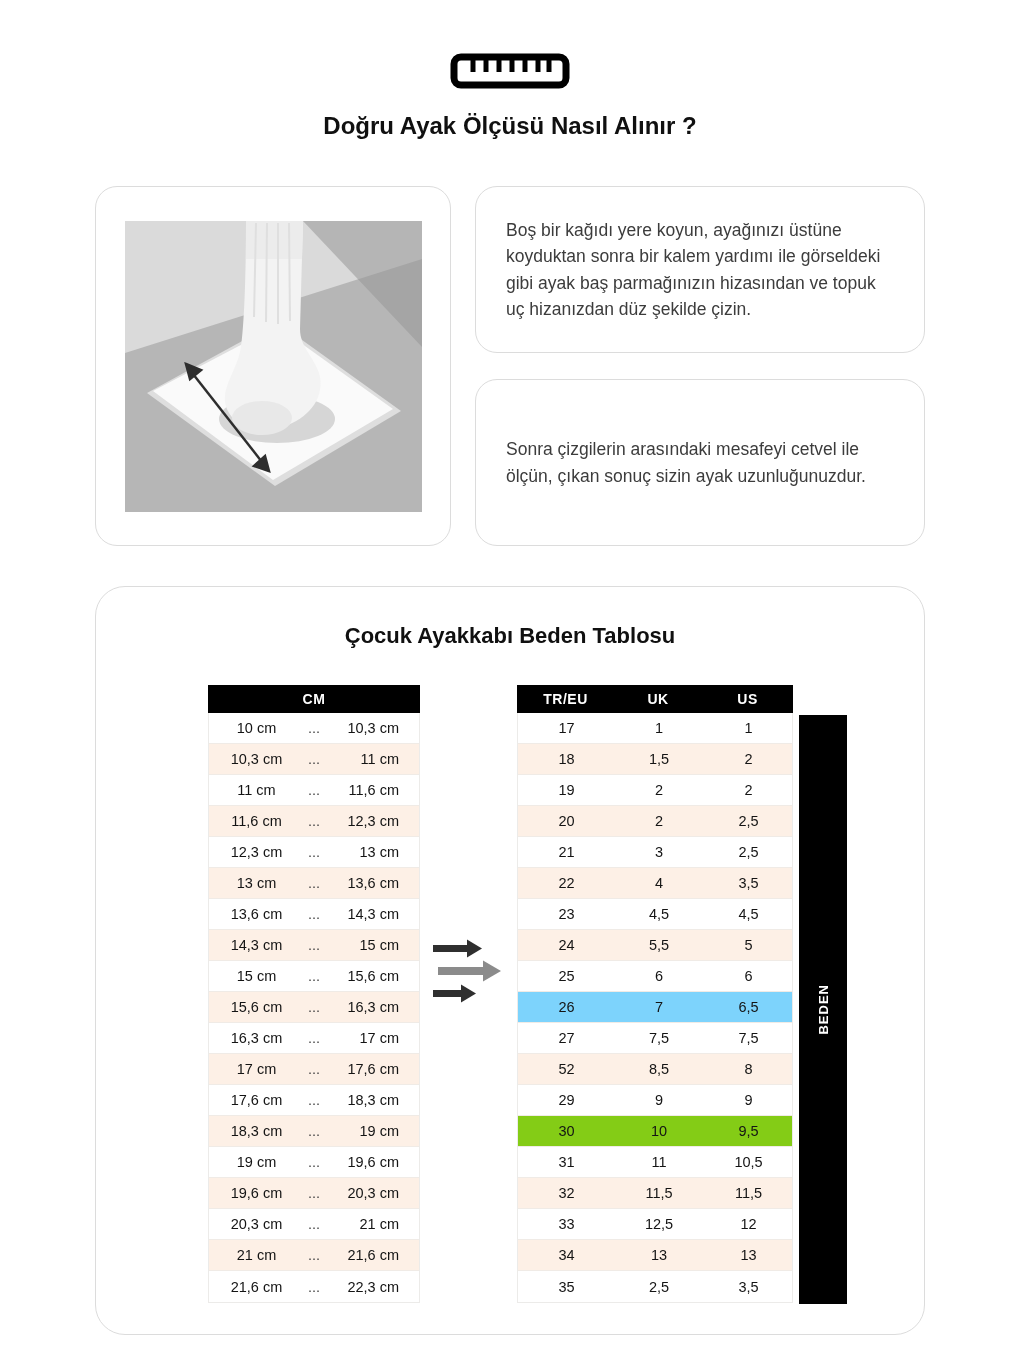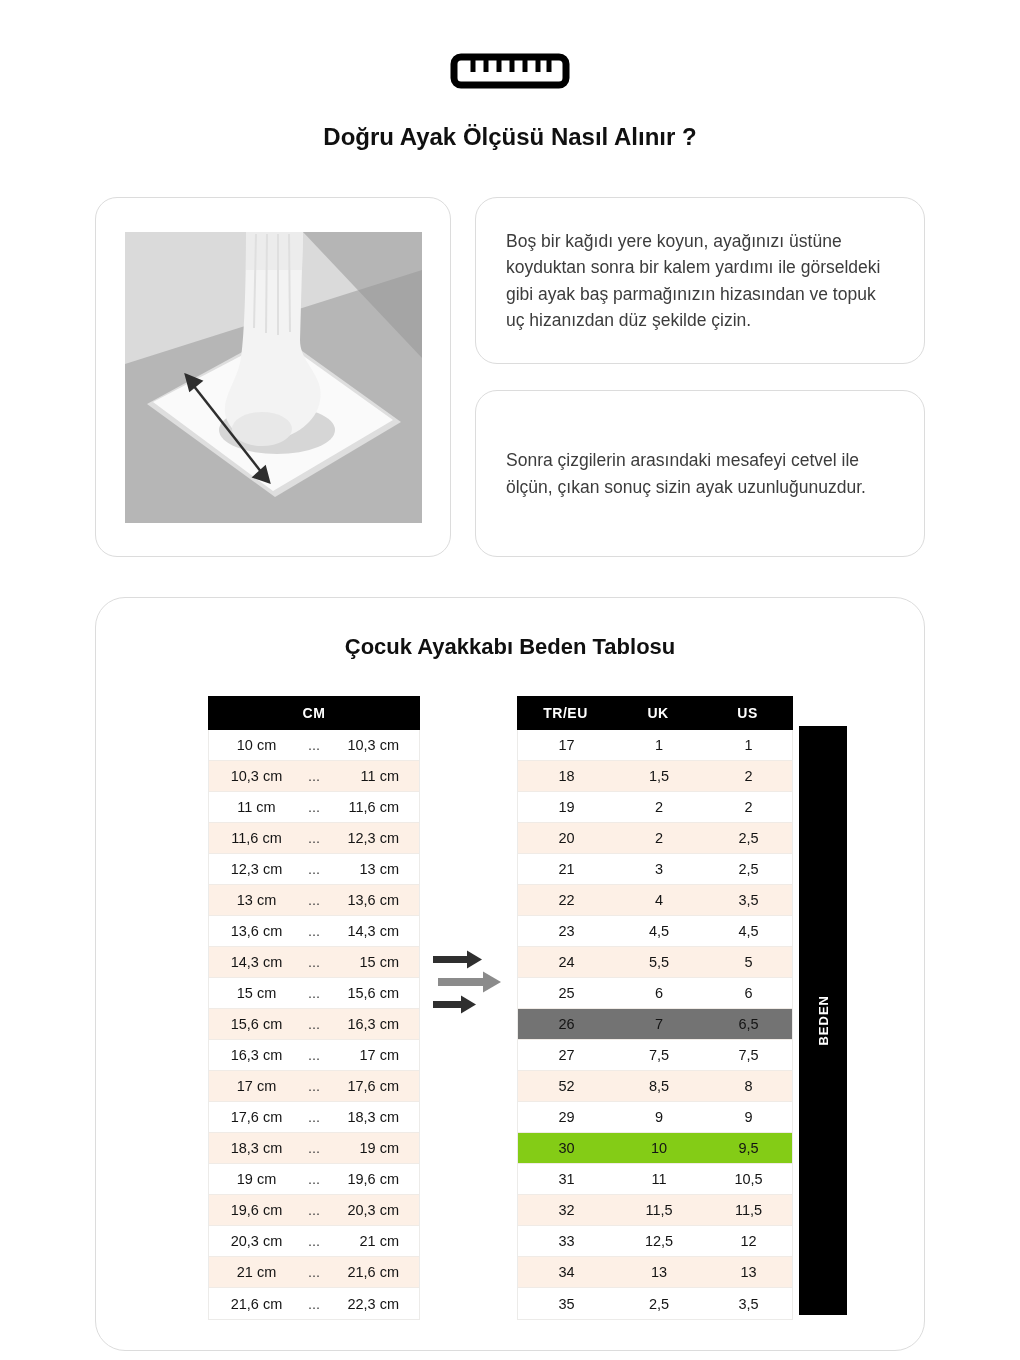--- a/index.html
+++ b/index.html
@@ -2,21 +2,21 @@
 <html><head>
 <meta charset="utf-8">
 <style>
   * { margin:0; padding:0; box-sizing:border-box; }
   html,body { background:#ffffff; }
   body {
     width:1020px; height:1360px; position:relative; overflow:hidden;
     font-family:"Liberation Sans", sans-serif; color:#1f1f1f;
   }
   .ruler-wrap { display:flex; justify-content:center; padding-top:50px; }
-  .page-title { text-align:center; font-size:24px; font-weight:bold; color:#101010; margin-top:27px; }
+  .page-title { text-align:center; font-size:24px; font-weight:bold; color:#101010; margin-top:16px; }
 
   .top-section { display:flex; gap:24px; margin:46px 95px 0 95px; }
   .photo-card {
     width:356px; height:360px; border:1px solid #dcdcdc; border-radius:22px;
     display:flex; align-items:center; justify-content:center; flex:none;
   }
   .photo { width:297px; height:291px; display:block; }
   .steps { flex:1; display:flex; flex-direction:column; gap:26px; }
   .step-card {
     border:1px solid #dcdcdc; border-radius:22px; flex:1;
@@ -26,21 +26,21 @@
 
   .chart-card {
     margin:40px 95px 0 95px; border:1px solid #dcdcdc; border-radius:30px;
     padding:36px 0 30px 0;
   }
   .chart-title { text-align:center; font-size:22px; font-weight:bold; color:#101010; }
 
   .tables-row { display:flex; align-items:flex-start; margin-top:36px; padding-left:112px; }
 
   .thead {
-    background:#000; color:#fff; height:34px; display:flex; align-items:center;
+    background:#000; color:#fff; height:28px; display:flex; align-items:center;
     justify-content:center; font-size:14px; font-weight:bold; letter-spacing:0.5px;
   }
   .tbody { border:1px solid #ecebe9; border-top:none; }
   .trow { height:31px; display:grid; align-items:center; border-bottom:1px solid #f0ebe6; }
   .trow:last-child { border-bottom:none; }
   .cell { font-size:14.5px; color:#141414; text-align:center; }
 
   .cm-table { width:212px; flex:none; }
   .cm-table .trow { grid-template-columns:95px 20px 95px; }
   .cm-table .cell.to { text-align:right; padding-right:20px; }
@@ -292,21 +292,21 @@
           <div class="trow" style="background: rgb(253, 240, 230);">
             <span class="cell">24</span>
             <span class="cell">5,5</span>
             <span class="cell">5</span>
           </div>
           <div class="trow">
             <span class="cell">25</span>
             <span class="cell">6</span>
             <span class="cell">6</span>
           </div>
-          <div class="trow" style="background: #737373;">
+          <div class="trow" style="background: #7dd3fc;">
             <span class="cell">26</span>
             <span class="cell">7</span>
             <span class="cell">6,5</span>
           </div>
           <div class="trow">
             <span class="cell">27</span>
             <span class="cell">7,5</span>
             <span class="cell">7,5</span>
           </div>
           <div class="trow" style="background: rgb(253, 240, 230);">

